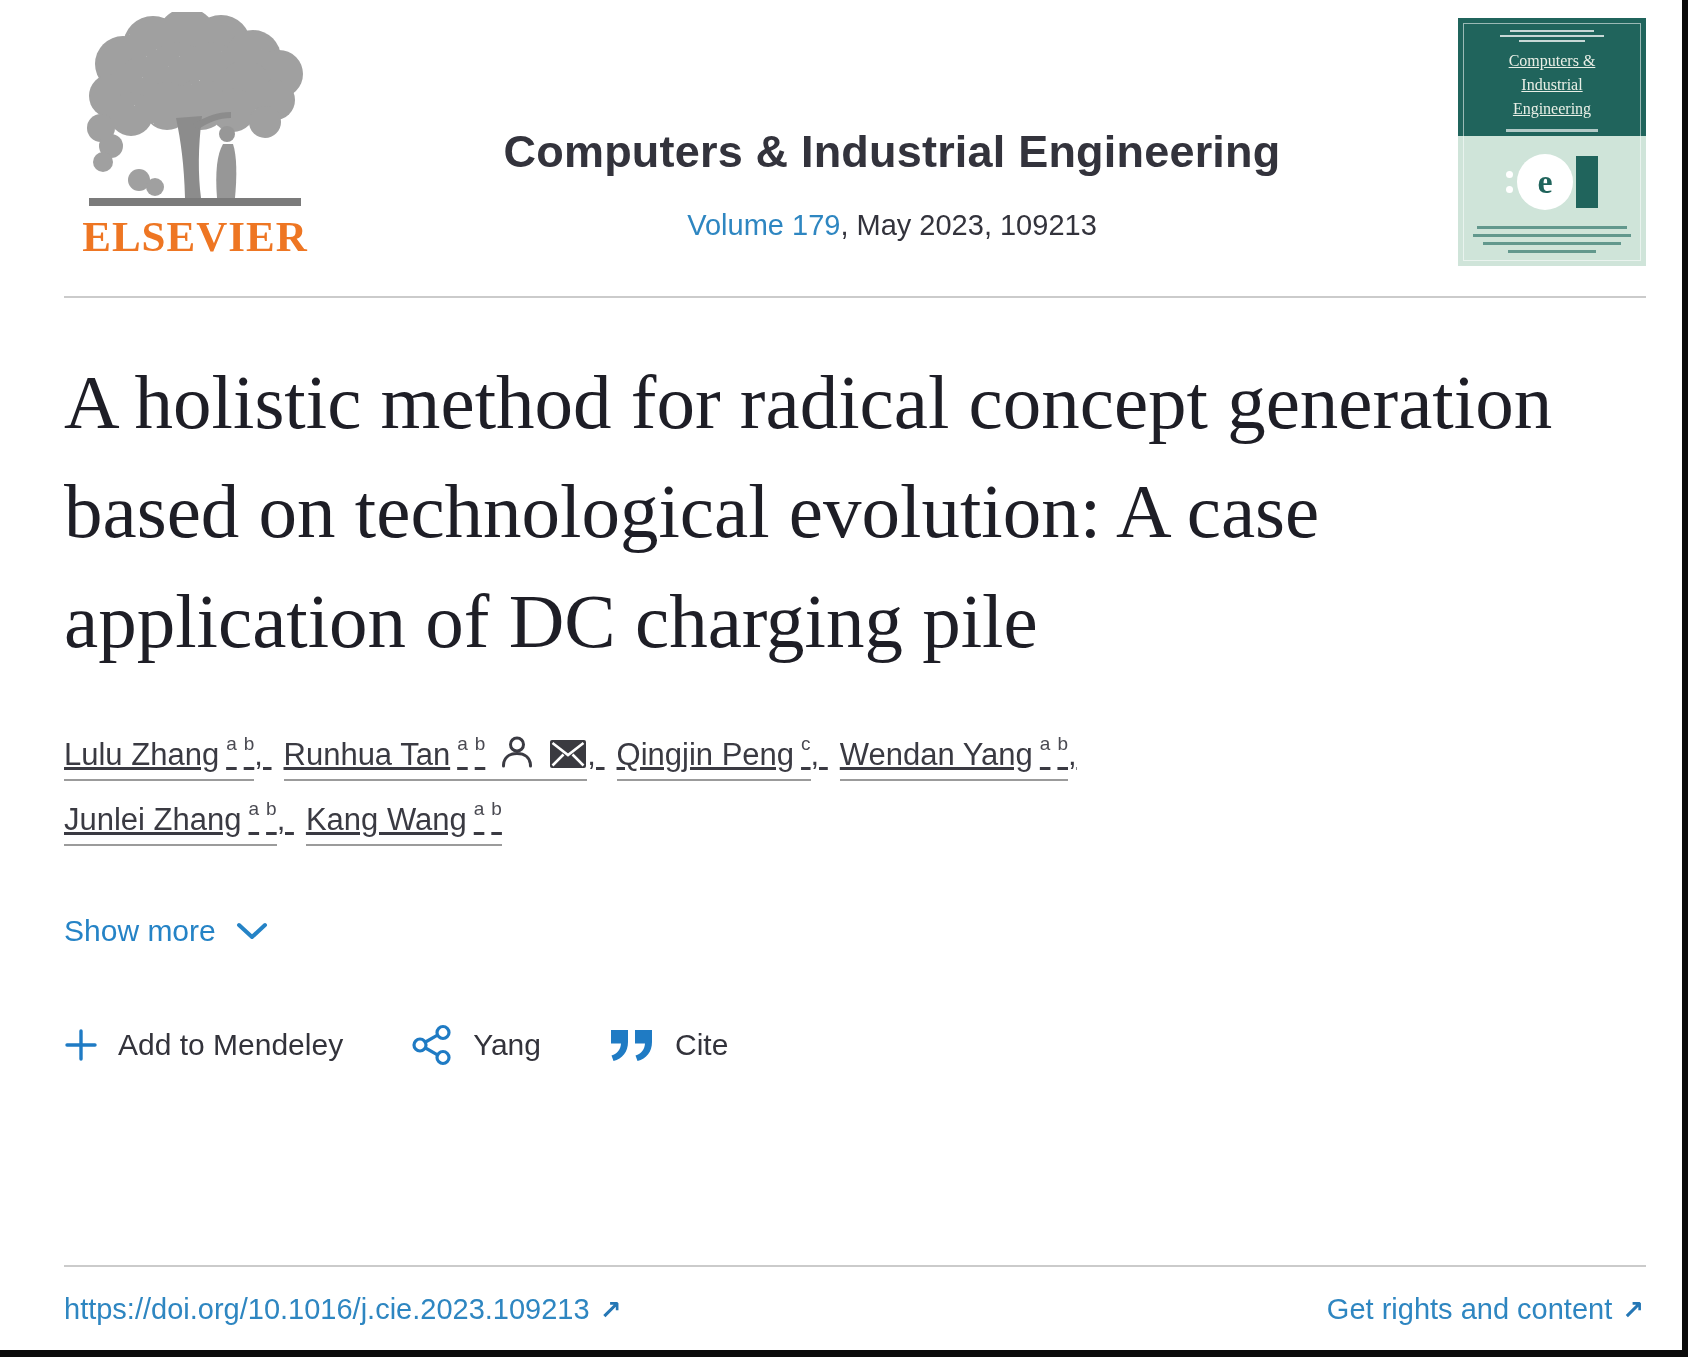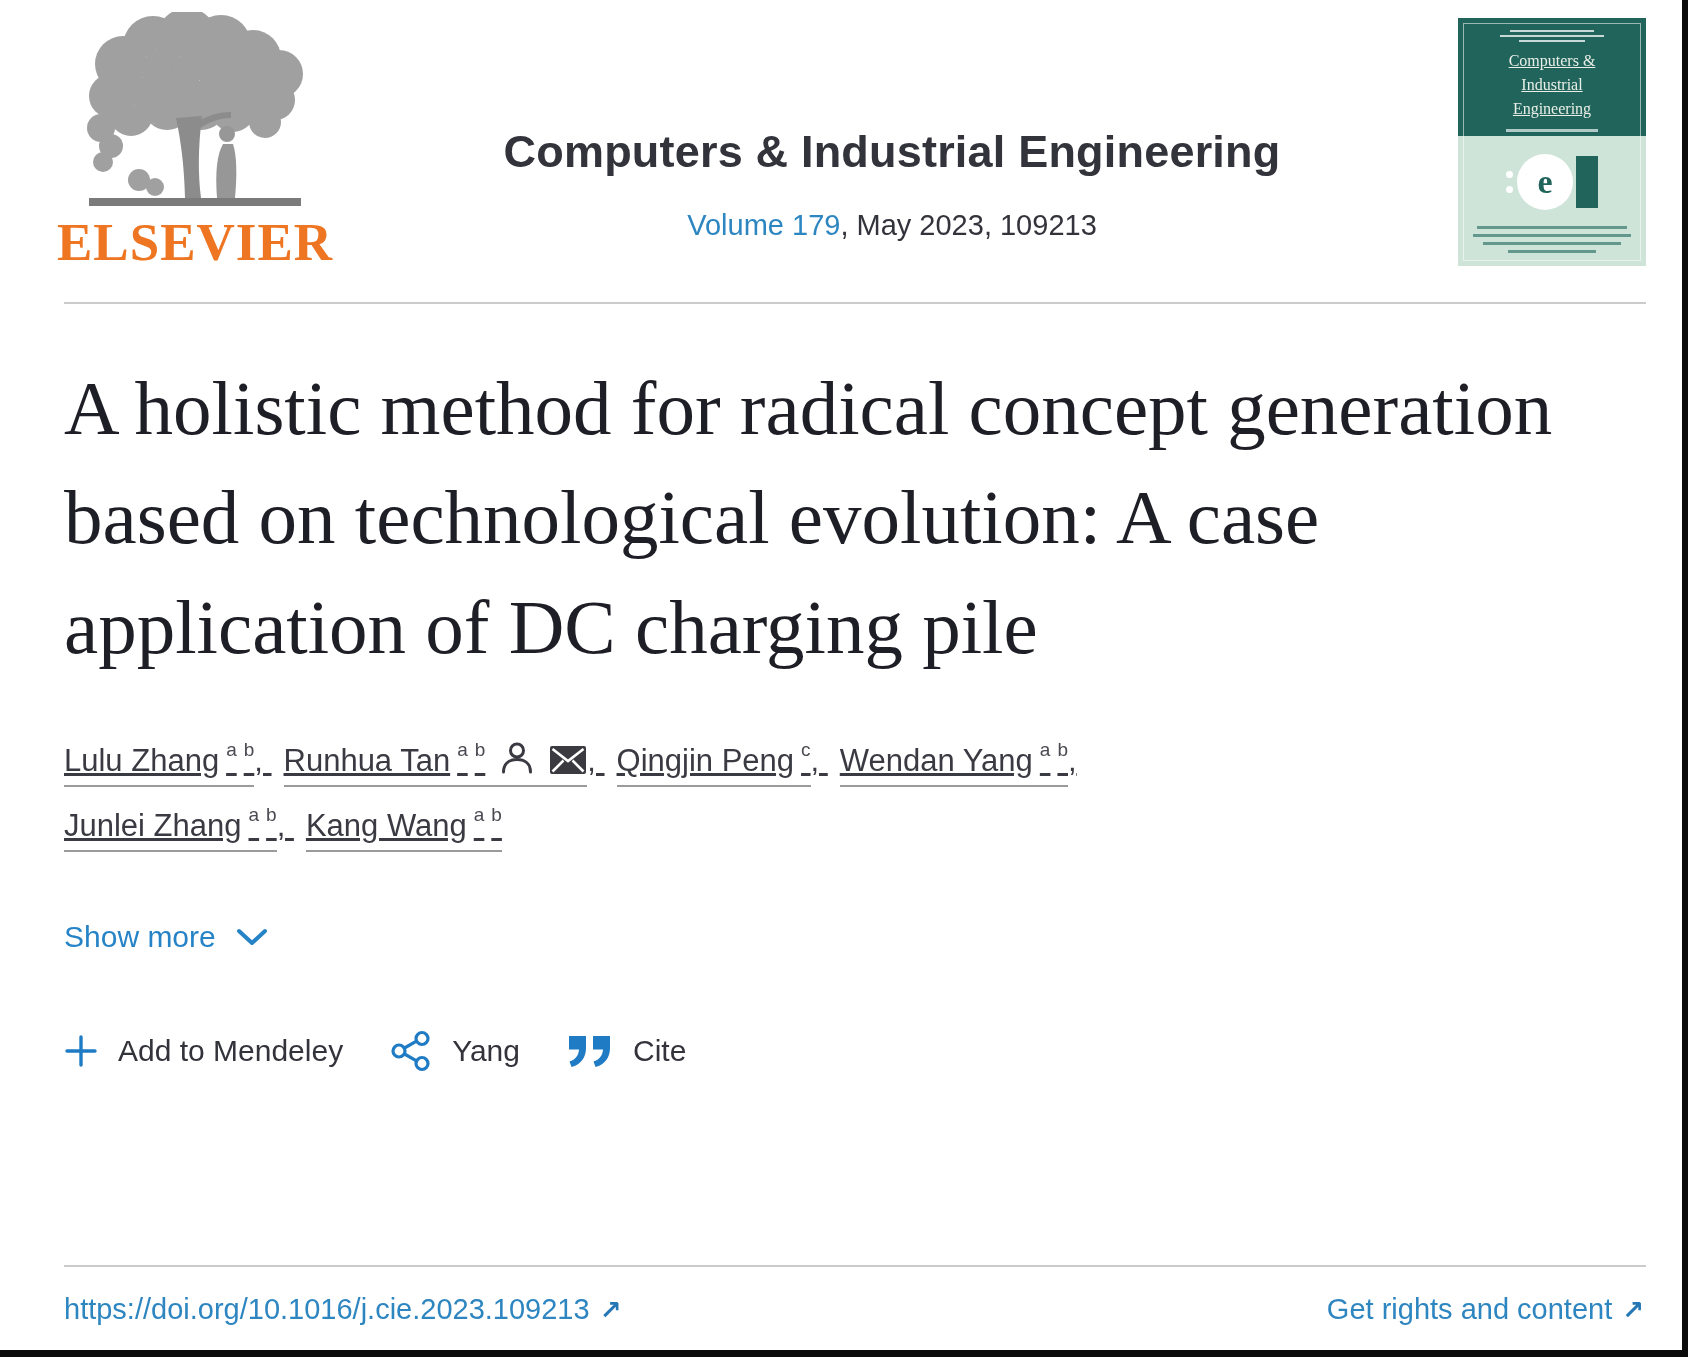--- a/index.html
+++ b/index.html
@@ -6,21 +6,21 @@
   html,body { background:#ffffff; }
   .page {
     width:1688px; height:1357px; background:#ffffff;
     border-right:6px solid #0b0b0b; border-bottom:7px solid #0b0b0b;
     display:flex; flex-direction:column; overflow:hidden;
     font-family:"Liberation Sans", sans-serif; color:#33333b;
   }
   
   .header { display:flex; align-items:flex-start; padding:12px 36px 0 64px; }
   .logo-block { width:262px; display:flex; flex-direction:column; align-items:center; flex:none; }
-  .wordmark { font-family:"Liberation Serif", serif; font-weight:600; font-size:53px;
+  .wordmark { font-family:"Liberation Serif", serif; font-weight:600; font-size:43px;
               color:#ee7623; letter-spacing:1px; margin-top:2px; }
   .journal-block { flex:1; text-align:center; padding-top:66px; }
   .journal-title { font-size:45px; font-weight:600; color:#33333c; letter-spacing:.2px;margin-top:48px; }
   .vol-line { margin-top:31px; font-size:29px; color:#33333c; }
   .vol-link { color:#2e86c1; cursor:pointer; }
   
   .cover { flex:none; width:188px; height:248px; background:#cfe4d9; position:relative; margin-top:6px; }
   .cover-top { height:118px; background:#20645c; text-align:center; padding-top:9px; position:relative; }
   .microline { height:2px; background:rgba(255,255,255,.75); margin:3px auto 0; }
   .cover-title { font-family:"Liberation Serif", serif; color:#e9efe6; font-size:16px;
@@ -45,21 +45,21 @@
   .article-title { font-family:"Liberation Serif", serif; font-weight:400; font-size:77px;
                    line-height:1.42; color:#1e1e26; margin-top:50px; max-width:1500px; }
   .authors { margin-top:46px; font-size:31px; color:#3a3a42; line-height:2.1;text-decoration:underline; }
   .author-link { border-bottom:2px solid #9b9b9b; padding-bottom:7px; white-space:nowrap; cursor:pointer; }
   .aff { font-size:19px; color:#4a4a52; vertical-align:15px; margin-left:7px; }
   .author-sep { margin-right:12px; }
   .inline-icon { vertical-align:-5px; margin-left:14px; }
   .show-more { margin-top:62px; display:inline-flex; align-items:center; gap:20px;
                color:#2583c6; font-size:30px; cursor:pointer; width:max-content; }
   
-  .actions { margin-top:76px; display:flex; align-items:center; gap:47px; font-size:30px; color:#33333b; }
+  .actions { margin-top:76px; display:flex; align-items:center; gap:68px; font-size:30px; color:#33333b; }
   .action { display:inline-flex; align-items:center; gap:20px; cursor:pointer; }
   
   .footer-block { margin-top:auto; }
   .footer-row { display:flex; justify-content:space-between; align-items:center;
                 padding:26px 38px 24px 64px; font-size:29px; }
   .blue-link { color:#2e86c1; display:inline-flex; align-items:center; gap:10px; cursor:pointer; }
   .ext-arrow { font-family:"DejaVu Sans", sans-serif; font-weight:bold; font-size:26px; color:#2577b5; }
   svg { display:inline-block; }
 </style>
 </head>

